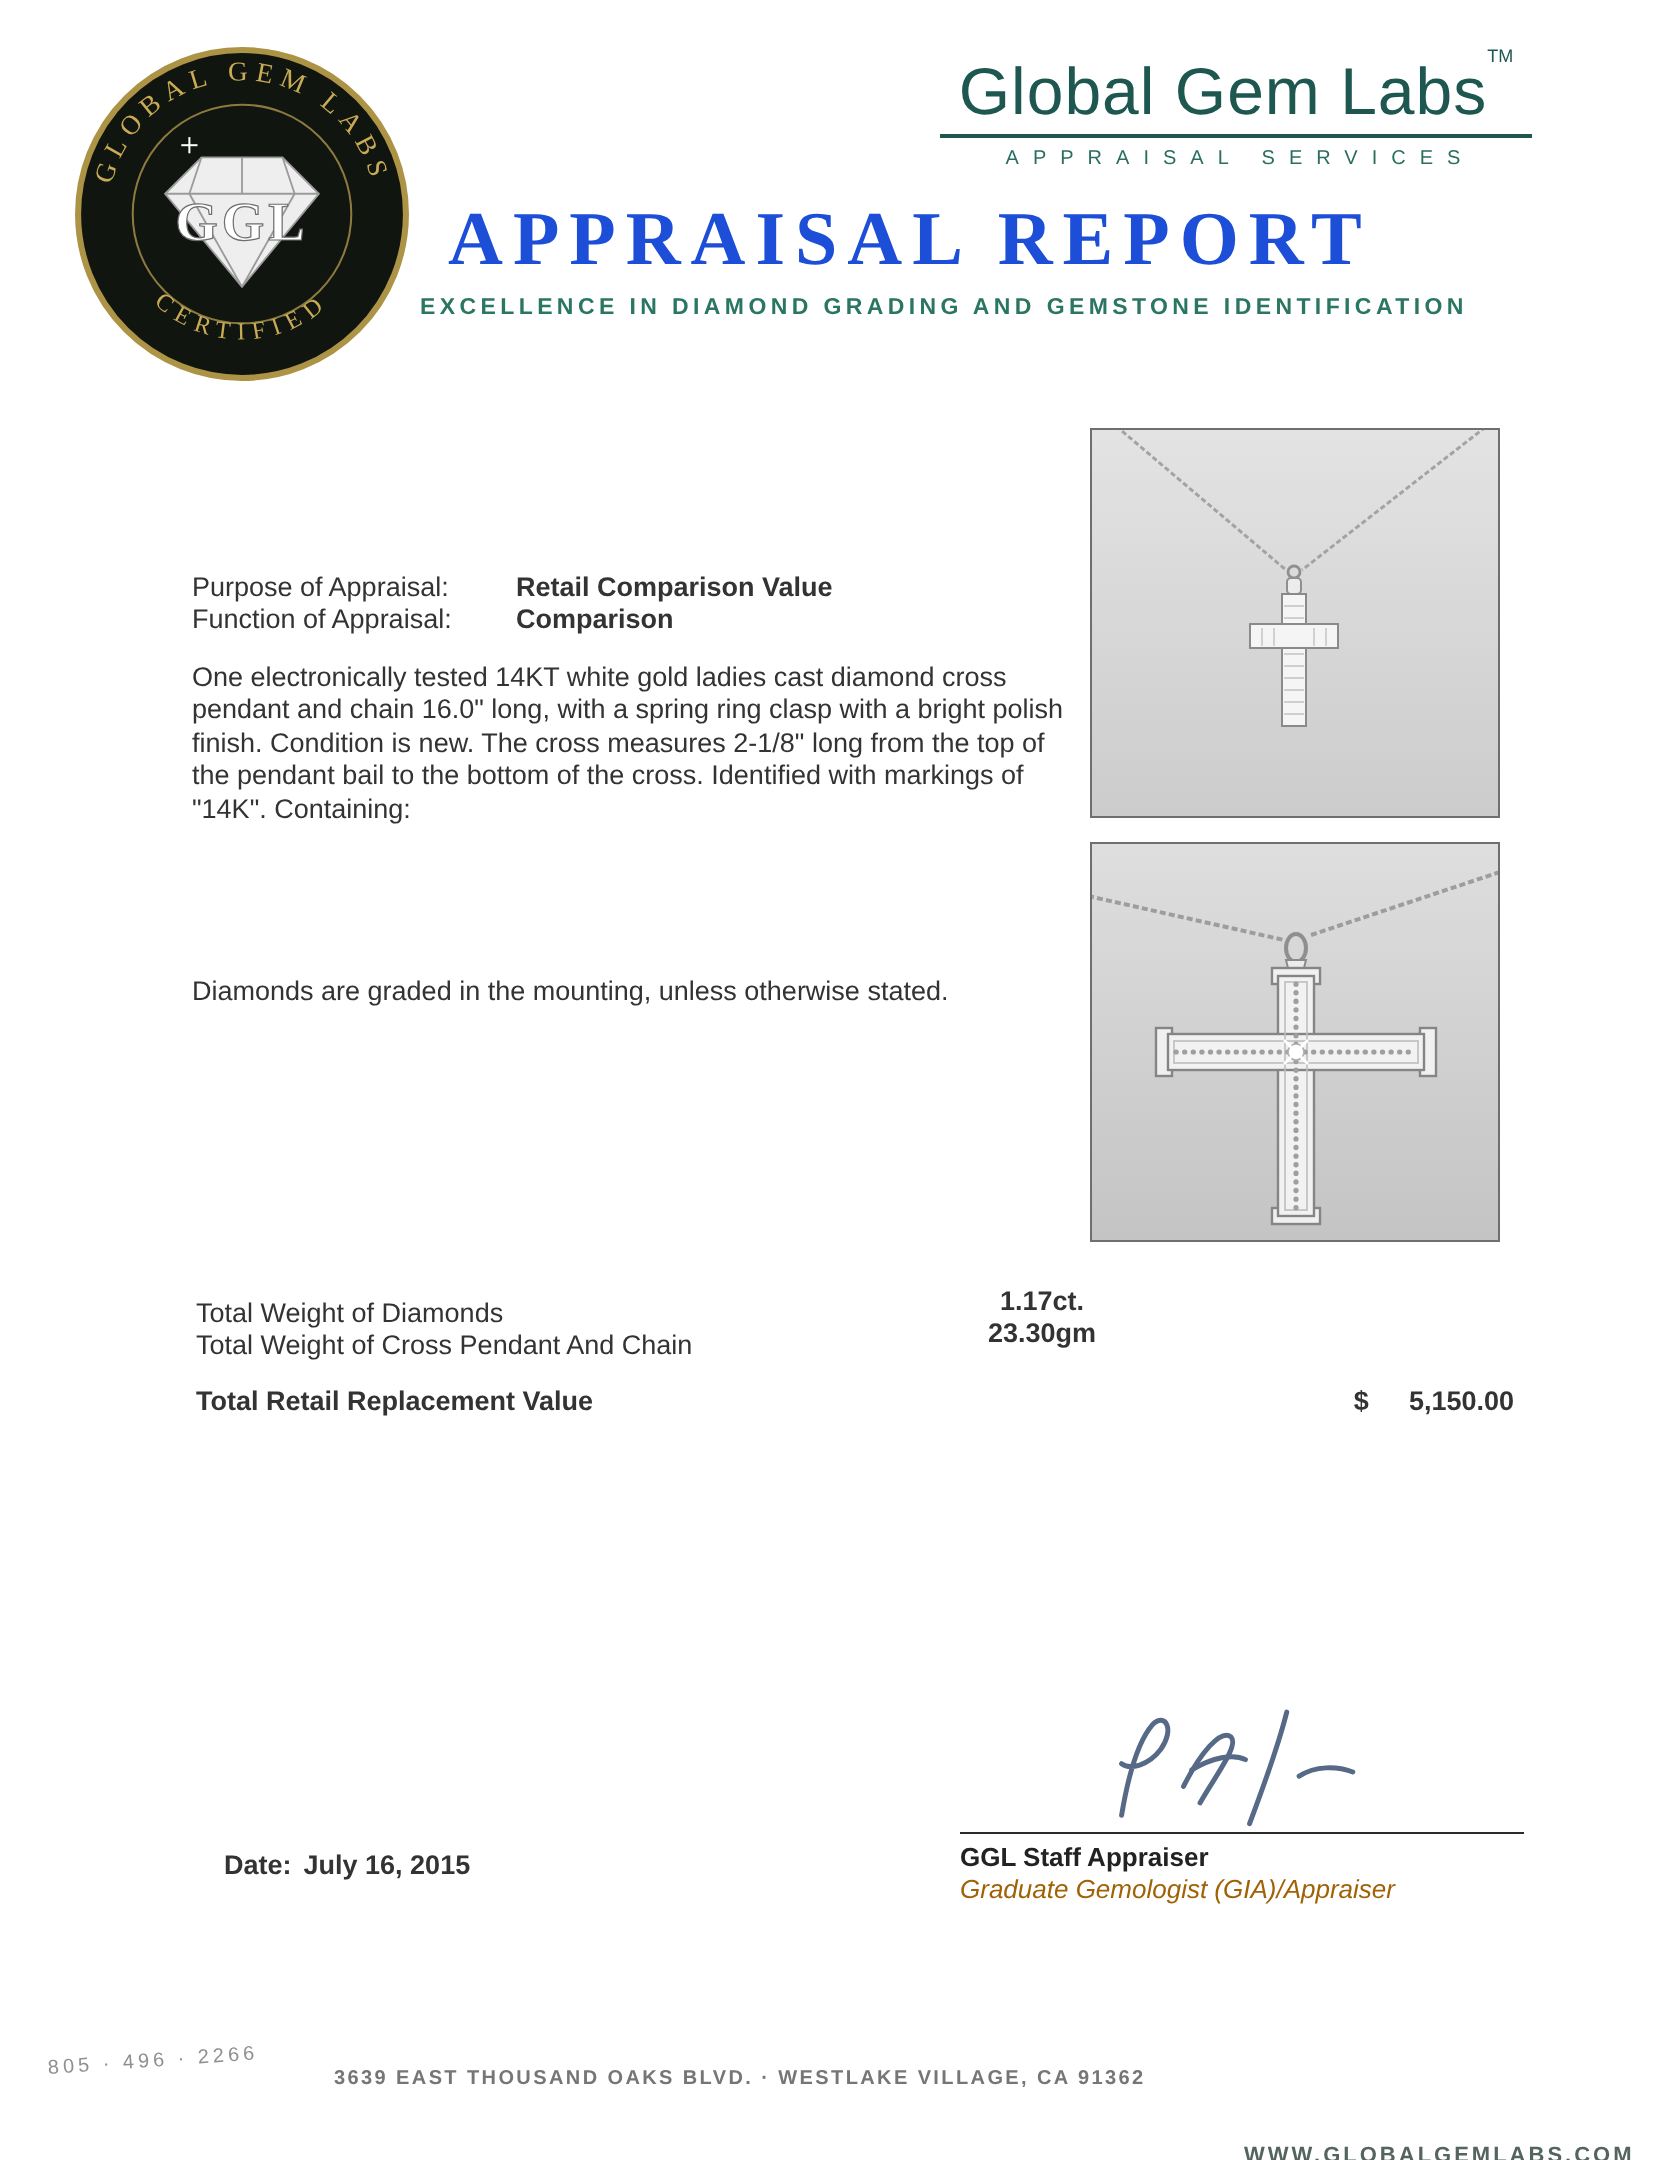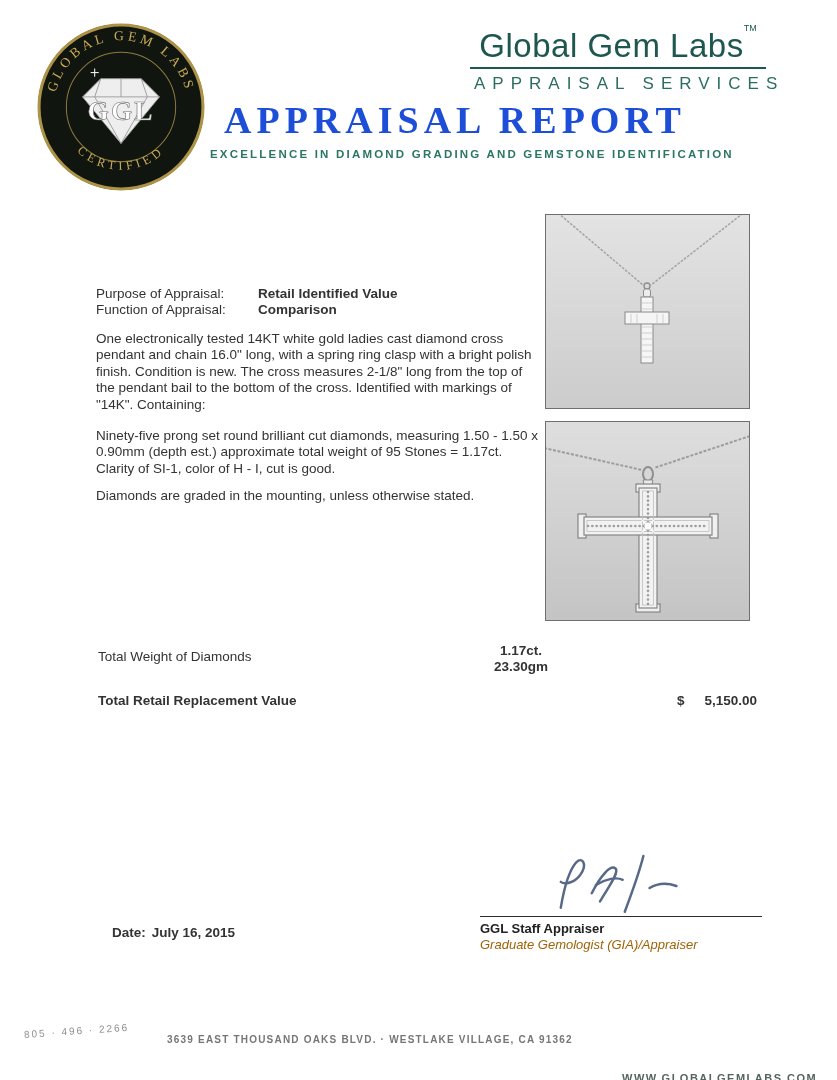--- a/index.html
+++ b/index.html
@@ -10,21 +10,21 @@
   
   .logo{position:absolute;left:36px;top:22px;width:170px;height:170px;}
   .brand-block{position:absolute;left:470px;top:24px;width:296px;text-align:center;}
   .brand{
     font-family:Liberation Sans, sans-serif;font-size:33px;color:#1d5750;
     letter-spacing:.5px;white-space:nowrap;line-height:36px;
   }
   .brand sup{font-size:9px;position:relative;top:-14px;letter-spacing:0;}
   .brand-rule{border-top:2px solid #1d5750;margin:3px 0 5px 0;}
   .services{
-    font-size:17px;letter-spacing:7px;color:#2a6e60;white-space:nowrap;text-indent:4px;
+    font-size:10px;letter-spacing:7px;color:#2a6e60;white-space:nowrap;text-indent:4px;
   }
   .report-title{
     position:absolute;left:207px;top:98px;width:560px;
     font-family:"Liberation Serif",serif;font-weight:bold;font-size:38px;
     letter-spacing:5px;color:#1d4ed8;white-space:nowrap;margin-left:17px;
   }
   .tagline{
     position:absolute;left:210px;top:148px;width:600px;
     font-size:11.5px;font-weight:bold;letter-spacing:2.2px;color:#2b7663;white-space:nowrap;
   }
@@ -117,30 +117,29 @@
     <div class="brand-rule"></div>
     <div class="services">APPRAISAL SERVICES</div>
   </div>
 
   <div class="report-title">APPRAISAL REPORT</div>
   <div class="tagline">EXCELLENCE IN DIAMOND GRADING AND GEMSTONE IDENTIFICATION</div>
 
   <div class="kv-block">
     <div class="kv-row">
       <span class="kv-label">Purpose of Appraisal:</span>
-      <span class="kv-value">Retail Identified Value</span>
+      <span class="kv-value">Retail Comparison Value</span>
     </div>
     <div class="kv-row">
       <span class="kv-label">Function of Appraisal:</span>
       <span class="kv-value">Comparison</span>
     </div>
   </div>
 
   <div class="para para-description">One electronically tested 14KT white gold ladies cast diamond cross pendant and chain 16.0" long,  with a spring ring clasp with a bright polish finish. Condition is new. The cross measures 2-1/8" long from the top of the pendant bail to the bottom of the cross. Identified with markings of "14K".  Containing:</div>
-  <div class="para para-stones">Ninety-five prong set round brilliant cut diamonds, measuring 1.50 - 1.50 x 0.90mm (depth est.) approximate total weight of 95 Stones = 1.17ct. Clarity of SI-1, color of H - I, cut is good.</div>
   <div class="para para-note">Diamonds are graded in the mounting, unless otherwise stated.</div>
 
   <div class="photo photo-1">
     <svg viewBox="0 0 203 193" preserveAspectRatio="none">
       <defs>
         <linearGradient id="pg1" x1="0" y1="0" x2="0" y2="1">
           <stop offset="0" stop-color="#e3e3e3"></stop>
             <stop offset="1" stop-color="#cccccc"></stop>
         </linearGradient>
       </defs>
@@ -193,20 +192,21 @@
         <g>
           <circle cx="102" cy="104" r="4" fill="#ffffff" stroke="#b0b0b0" stroke-width="0.8"></circle>
           <path d="M96,98 L108,110 M108,98 L96,110" stroke="#ffffff" stroke-width="1.4"></path>
         </g>
       </g>
     </svg>
   </div>
 
   <div class="totals-labels">
     <div>Total Weight of Diamonds</div>
+    <div>Total Weight of Cross Pendant And Chain</div>
   </div>
   <div class="totals-values">
     <div>1.17ct.</div>
     <div>23.30gm</div>
   </div>
   <div class="retail-row">
     <span>Total Retail Replacement Value</span>
     <span class="retail-amount">
       <span class="currency">$</span>
       <span>5,150.00</span>

